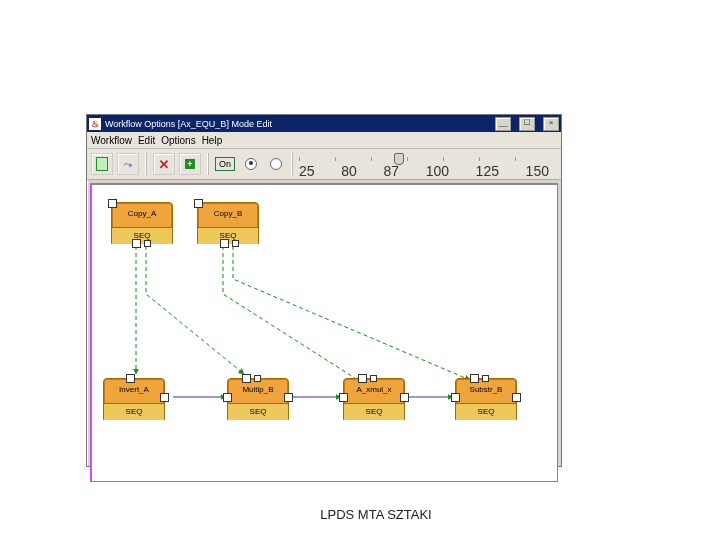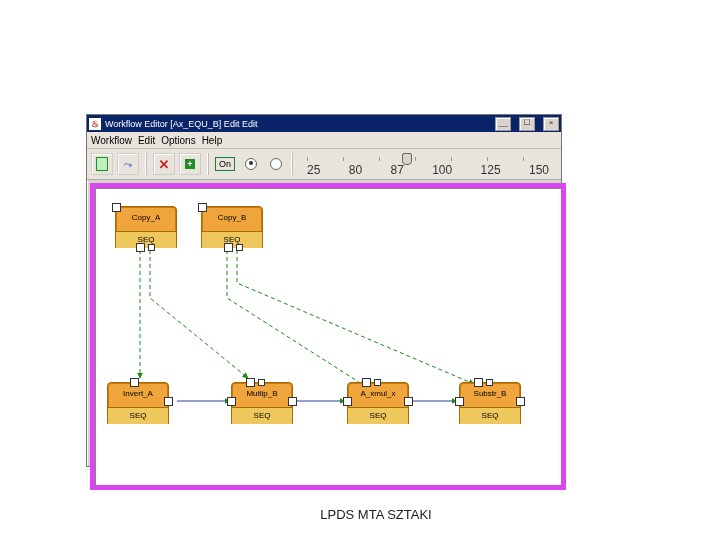--- a/index.html
+++ b/index.html
@@ -135,23 +135,23 @@
     margin: 0 3px 0 6px;
   }
   .radio.sel::after {
     content: ""; display: block; width: 4px; height: 4px;
     background: #333; border-radius: 50%;
     margin: 2px auto 0;
   }
   .ruler {
     position: relative;
     height: 26px;
-    margin-left: 8px;
+    margin-left: 0;
     flex: 1;
-    font-size: 12px;
+    font-size: 14px;
     color: #333;
   }
   .ruler .track {
     position: absolute;
     top: 6px;
     left: 0;
     right: 8px;
     height: 4px;
     background: repeating-linear-gradient(to right, #999 0 1px, transparent 1px 36px);
   }
@@ -172,21 +172,21 @@
     background: #d8d4cc;
     border: 1px solid #666;
     border-radius: 2px 2px 4px 4px;
   }
   .canvas {
     position: relative;
     margin: 3px 3px 3px 3px;
     width: 466px;
     height: 297px;
     background: #fff;
-    border: 5px solid #d946ef;
+    border: 1px solid #d946ef;
     box-shadow: inset 1px 1px 0 #888;
     overflow: hidden;
   }
   
   .node {
     position: absolute;
     width: 60px;
     height: 40px;
     border-radius: 4px 4px 0 0;
     border: 1px solid #a56a00;
@@ -242,21 +242,21 @@
 </head>
 <body>
 
 <div class="slide">
 
   <div class="app-window">
 
     <div class="titlebar">
       <div class="left">
         <span class="java-icon">♨</span>
-        <span>Workflow Editor   [Ax_EQU_B] Edit   Edit</span>
+        <span>Workflow Options   [Ax_EQU_B] Mode   Edit</span>
       </div>
       <div class="win-controls">
         <div class="win-btn">__</div>
         <div class="win-btn">☐</div>
         <div class="win-btn">×</div>
       </div>
     </div>
 
     <div class="menubar">
       <span>Workflow</span>

